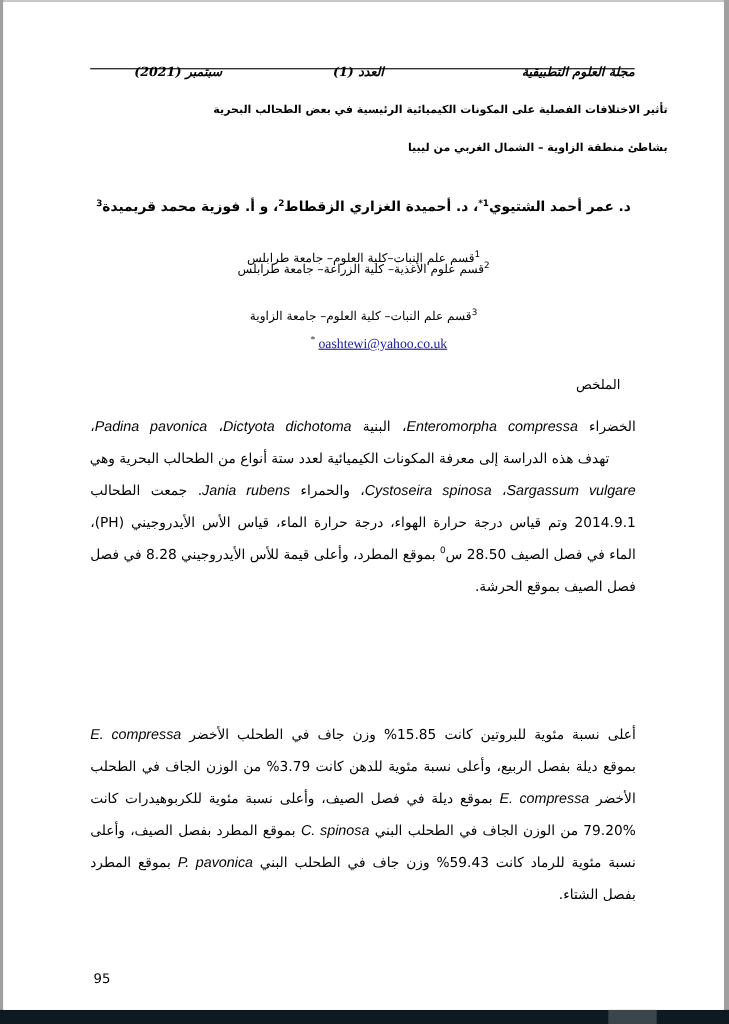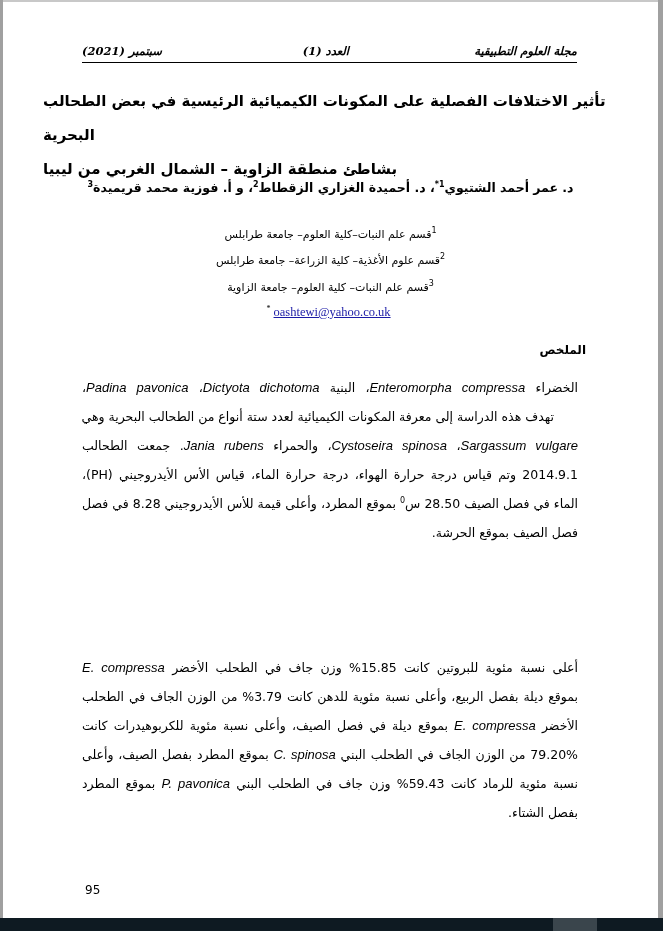--- a/index.html
+++ b/index.html
@@ -14,51 +14,51 @@
   .bottom-bar { position: absolute; left: 0; top: 918px; width: 663px; height: 13px; background: #0e1a22; }
   .bottom-bar .thumb { position: absolute; left: 553px; top: 0; width: 44px; height: 13px; background: #3a454c; }
 
   .page { position: absolute; left: 3px; top: 2px; width: 655px; height: 916px; background: #fff; }
 
   .header {
     position: absolute; left: 79px; top: 40px; width: 495px; height: 20px;
     border-bottom: 1.5px solid #000; direction: rtl;
     font-family: "DejaVu Serif", serif; font-weight: bold; font-style: italic; font-size: 11.5px;
   }
-  .header span { position: absolute; top: 2px; white-space: nowrap; }
+  .header span { position: absolute; top: 16px; white-space: nowrap; margin-left: 40px; }
   .header .h-journal { right: 0; }
   .header .h-issue { right: 228px; }
   .header .h-date { left: 0; }
 
   .title {
-    position: absolute; left: 40px; width: 580px; direction: rtl; text-align: left;
-    font-family: "DejaVu Sans", sans-serif; font-weight: bold; font-size: 15px; line-height: 34px;
+    position: absolute; left: 24px; width: 580px; direction: rtl; text-align: right;
+    font-family: "DejaVu Sans", sans-serif; font-weight: bold; font-size: 10px; line-height: 34px;
     top: 82px;
   }
 
   .authors {
     position: absolute; left: 80px; width: 495px; top: 178px; direction: rtl; text-align: center;
     font-weight: bold; font-size: 12.5px; white-space: nowrap;
   }
   sup { font-size: 8px; vertical-align: super; line-height: 0; }
 
   .affil {
     position: absolute; left: 80px; width: 495px; direction: rtl; text-align: center;
     font-size: 11px; white-space: nowrap;
   }
   .email {
-    position: absolute; left: 78px; width: 495px; top: 302px; text-align: center;
+    position: absolute; left: 94px; width: 495px; top: 302px; text-align: center;
     font-family: "Liberation Serif", serif; font-size: 12.5px;
   }
   .email a { color: #1a1aa6; text-decoration: underline; }
   .email .star { font-size: 8px; vertical-align: super; color: #000; }
 
   .abstract-heading {
-    position: absolute; right: 72px; top: 341px; direction: rtl;
-    font-weight: bold; font-size: 12px;
+    position: absolute; right: 94px; top: 341px; direction: rtl;
+    font-weight: normal; font-size: 12px;
   }
 
   .para {
     position: absolute; left: 79px; width: 496px; direction: rtl; text-align: justify;
     font-size: 12.5px; line-height: 29px;
   }
   .para .l { display: block; text-align: justify; text-align-last: justify; white-space: nowrap; overflow: visible; }
   .para .l.last { text-align-last: right; }
   .para .indent { padding-right: 24px; }
   i.sp { font-family: "Liberation Sans", sans-serif; font-style: italic; font-size: 13px; }
@@ -90,21 +90,21 @@
     <div>بشاطئ منطقة الزاوية – الشمال الغربي من ليبيا</div>
   </div>
 
   <div class="authors">
     <span><span>د. عمر أحمد الشتيوي</span><sup>1*</sup><span>، </span></span><span><span>د. أحميدة الغزاري الزقطاط</span><sup>2</sup><span>، و </span></span><span><span>أ. فوزية محمد قريميدة</span><sup>3</sup></span>
   </div>
 
   <div class="affil" style="top:226px">
     <sup>1</sup><span>قسم علم النبات–كلية العلوم– جامعة طرابلس</span>
   </div>
-  <div class="affil" style="top:252px">
+  <div class="affil" style="top:236px">
     <sup>2</sup><span>قسم علوم الأغذية– كلية الزراعة– جامعة طرابلس</span>
   </div>
   <div class="affil" style="top:279px">
     <sup>3</sup><span>قسم علم النبات– كلية العلوم– جامعة الزاوية</span>
   </div>
 
   <div class="email">
     <span class="star">*</span>
     <a>oashtewi@yahoo.co.uk</a>
   </div>

